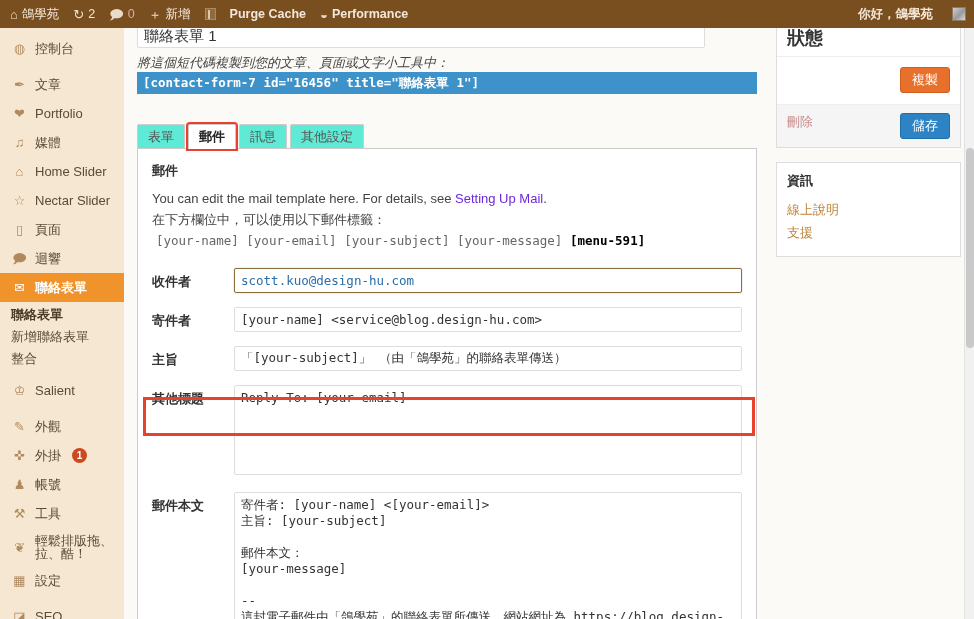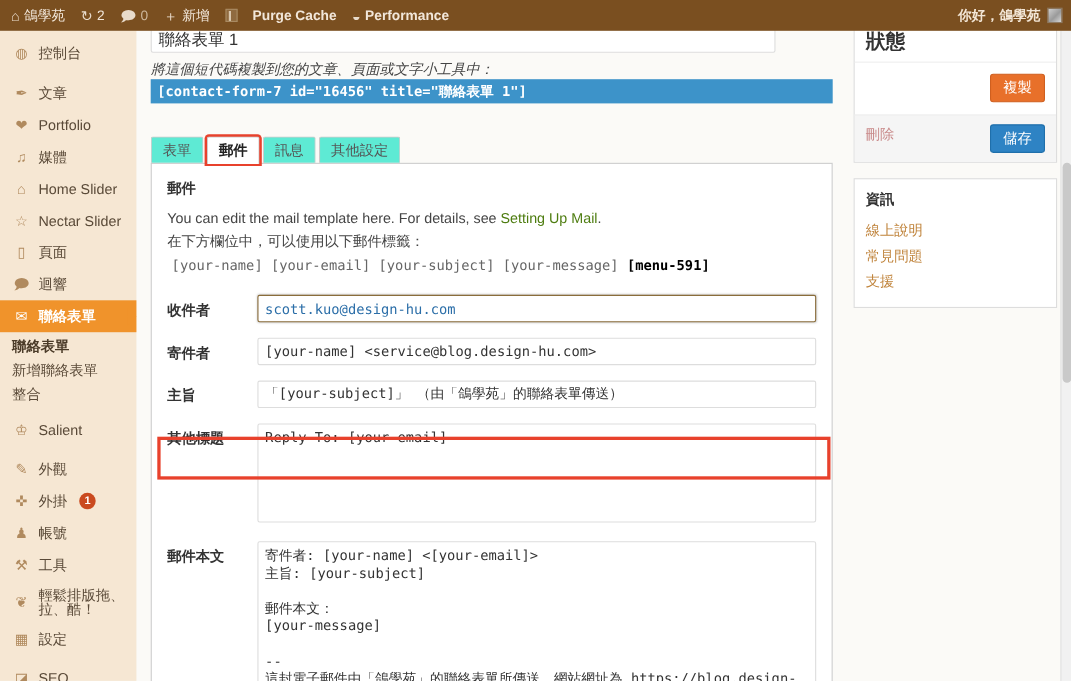--- a/index.html
+++ b/index.html
@@ -25,21 +25,21 @@
   }
   .ab-item {
     display: flex; align-items: center; gap: 4px;
     padding: 0 7px; height: 28px; white-space: nowrap;
     color: #f2e7da; cursor: default;
   }
   .ab-item.first { padding-left: 10px; }
   .ab-icon { display:inline-block; font-size: 13px; line-height: 1; opacity: .92; }
   .ab-num { color: #cdb79c; }
   .ab-strong { font-weight: 700; }
-  .ab-right { margin-left: auto; display: flex; align-items: center; padding-right: 8px; }
+  .ab-right { margin-left: auto; display: flex; align-items: center; padding-right: 8px; gap: 13px; }
   .ab-avatar {
     width: 14px; height: 14px; margin-left: 6px;
     background: linear-gradient(135deg,#cfcfcf 0%,#9a9a9a 55%,#d8d8d8 100%);
     border: 1px solid #8e7a63;
     display: inline-block;
   }
   .ab-plugin-ico {
     display:inline-block; width: 11px; height: 12px;
     background:#8f6a3f; border:1px solid #a98a62; position: relative;
   }
@@ -120,21 +120,21 @@
   .tab.active { background: #fff; color: #222; font-weight: 700; border-color: #ccc; }
   .tab.highlight { box-shadow: 0 0 0 2px #e8412c; z-index: 3; }
 
   .panel {
     position: absolute; left: 13px; top: 120px; width: 620px; height: 500px;
     background: #fff; border: 1px solid #ccc; border-top-color: #ccc;
   }
   .panel-inner { padding: 13px 14px 0 14px; }
   .panel h3 { margin: 0 0 9px; font-size: 13px; font-weight: 700; color: #333; }
   .panel p.desc { margin: 0 0 2px; font-size: 13px; color: #444; line-height: 19px; }
-  .panel p.desc a { color: #4d7c0f; text-decoration: none; }
+  .panel p.desc a { color: #6d28d9; text-decoration: none; }
   .taglist {
     margin: 2px 0 0 4px; font-family: "DejaVu Sans Mono", "Liberation Mono", monospace;
     font-size: 12.5px; color: #666; line-height: 19px;
   }
   .taglist .bold { color: #000000; font-weight: 700; }
 
   .field-row { display: flex; align-items: flex-start; margin-top: 14px; }
   .field-row.first { margin-top: 18px; }
   .field-label {
     width: 82px; flex: none; font-size: 13px; font-weight: 700; color: #333;
@@ -391,21 +391,20 @@
         <div class="box-foot">
           <a class="link-del" href="#">刪除</a>
           <span class="btn btn-blue">儲存</span>
         </div>
       </div>
 
       <div class="box">
         <div class="info-head">資訊</div>
         <div class="info-body info-links">
           <a href="#">線上說明</a>
-          <a href="#">常見問題</a>
           <a href="#">支援</a>
         </div>
       </div>
     </div>
 
   </div>
 
   <div id="vscroll">
     <div id="vthumb"></div>
   </div>

